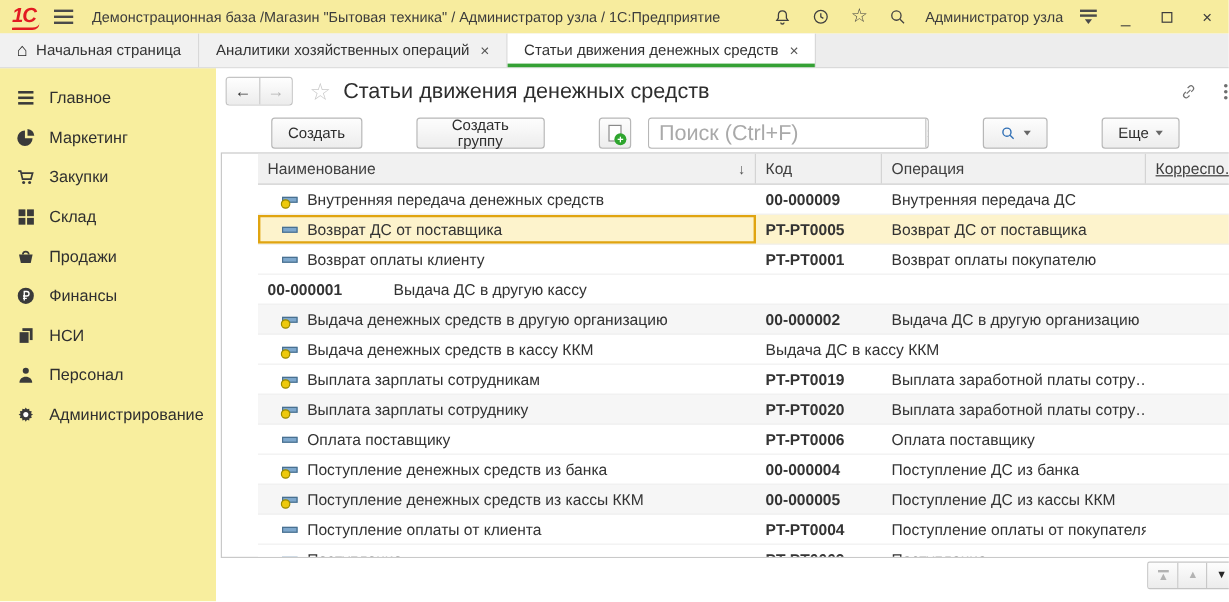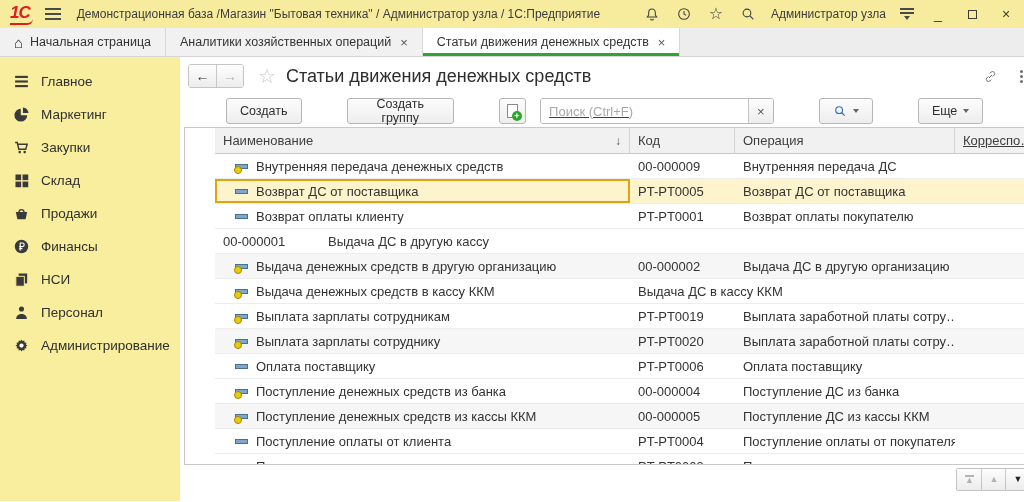--- a/index.html
+++ b/index.html
@@ -61,21 +61,21 @@
   .toolbar { height:32px; display:flex; align-items:center; gap:7px; padding-left:8px; }
   .btn { height:26px; padding:0 13px; background:linear-gradient(#fdfdfd,#ededed); border:1px solid #b7b7b7;
          border-radius:3px; font-size:12.5px; color:#2e2e2e; cursor:pointer; display:flex; align-items:center; gap:6px;margin-left:38px; }
   .btn .caret { border-left:3.5px solid transparent; border-right:3.5px solid transparent; border-top:4px solid #666; }
   .icon-btn { width:30px; justify-content:center; padding:0; }
   .doc { width:11px; height:14px; border:1px solid #8a8a8a; background:#fff; position:relative; }
   .doc .plus { position:absolute; right:-5px; bottom:-4px; width:10px; height:10px; background:#2ea52e; border-radius:50%;
                color:#fff; font-size:9px; line-height:10px; text-align:center; font-weight:bold; }
   .spacer { flex:1; }
   .searchgrp { display:flex; border:1px solid #b7b7b7; border-radius:3px; overflow:hidden; height:26px; }
-  .search-input { width:230px; border:none; outline:none; padding:0 8px; font-size:13px; color:#404040; font-family:inherit;text-decoration:underline; }
+  .search-input { width:230px; border:none; outline:none; padding:0 8px; font-size:18px; color:#8b5cf6; font-family:inherit; }
   .search-input::placeholder { color:#a9a9a9; }
   .search-x { width:28px; border-left:1px solid #c4c4c4; background:linear-gradient(#fdfdfd,#ededed); color:#555;
               display:flex; align-items:center; justify-content:center; font-size:13px; cursor:pointer; }
   .mag-blue svg { width:14px; height:14px; stroke:#2f6fb5; fill:none; stroke-width:2; }
   .help { width:30px; justify-content:center; padding:0; font-weight:bold; color:#333; }
   .toolbar .last { margin-right:10px; }
 
   
   .grid { margin-left:4px; width:868px; height:338px; border:1px solid #c9c9c9; overflow:hidden; font-size:13px;padding-left:30px; }
   .thead { display:flex; height:26px; background:#f1f1f1; border-bottom:1px solid #c9c9c9; color:#3e3e3e; }
@@ -84,21 +84,21 @@
   .th.c-name { width:415px; }
   .th.c-code { width:105px; }
   .th.c-op { width:220px; }
   .th.c-corr { flex:1;text-decoration:underline; }
   .sort { margin-left:auto; color:#555; font-size:12px; }
   .tr { display:flex; height:25px; border-bottom:1px solid #ededed; background:#fff; cursor:pointer; }
   .tr.alt { background:#f6f6f6; }
   .tr.selected { background:#fdf3cc; }
   .td { display:flex; align-items:center; padding:0 8px; overflow:hidden; white-space:nowrap; }
   .td.c-name { width:415px; padding-left:20px; gap:8px; }
-  .td.c-code { width:105px; }
+  .td.c-code { width:105px;font-weight:bold; }
   .td.c-op { width:220px; }
   .td.c-corr { flex:1; }
   .tr.selected .c-name { box-shadow:inset 0 0 0 2px #e0a410; }
   .item-ico { width:13px; height:5px; background:#7da7cc; border:1px solid #49708f; flex:none; position:relative; }
   .item-ico.predef::after { content:""; position:absolute; left:-2px; bottom:-6px; width:6px; height:6px;
                             border-radius:50%; background:#eec90c; border:1px solid #9c8a00; }
 
   
   .footer { height:30px; position:relative; }
   .pager { position:absolute; right:11px; top:3px; display:flex; border:1px solid #c4c4c4; border-radius:2px; overflow:hidden; }

